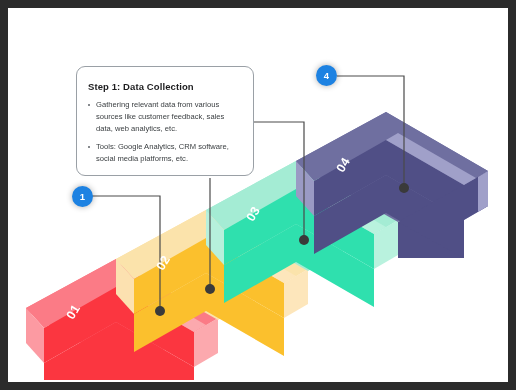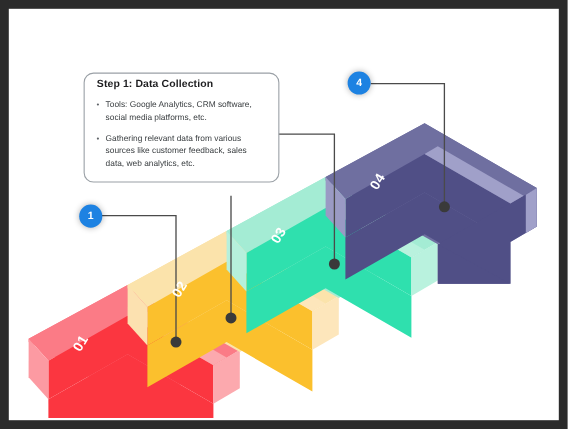--- a/index.html
+++ b/index.html
@@ -19,21 +19,21 @@
 
   
   #callout{
     position:absolute;
     left:68px;top:58px;
     width:178px;
     box-sizing:border-box;
     background:#ffffff;
     border:1px solid #9aa0a6;
     border-radius:9px;
-    padding:4px 11px 10px 11px;
+    padding:14px 11px 10px 11px;
     z-index:40;
   }
   #callout .ttl{
     font-size:9.5px;
     font-weight:bold;
     color:#1d1d1f;
     letter-spacing:.1px;
     margin-bottom:7px;
   }
   #callout ul{margin:0;padding:0;list-style:none;}
@@ -155,22 +155,22 @@
     </svg>
 
     <div class="seg-label" style="left:58px;top:297px;transform:rotate(-59deg);">01</div>
     <div class="seg-label" style="left:148px;top:248px;transform:rotate(-59deg);">02</div>
     <div class="seg-label" style="left:238px;top:199px;transform:rotate(-59deg);">03</div>
     <div class="seg-label" style="left:328px;top:150px;transform:rotate(-59deg);">04</div>
 
     <div id="callout">
       <div class="ttl">Step 1: Data Collection</div>
       <ul>
+        <li>Gathering relevant data from various sources like customer feedback, sales data, web analytics, etc.</li>
         <li>Tools: Google Analytics, CRM software, social media platforms, etc.</li>
-        <li>Gathering relevant data from various sources like customer feedback, sales data, web analytics, etc.</li>
       </ul>
     </div>
 
     <div class="badge" id="badge-1">
       <span>1</span>
     </div>
     <div class="badge" id="badge-4">
       <span>4</span>
     </div>
 

